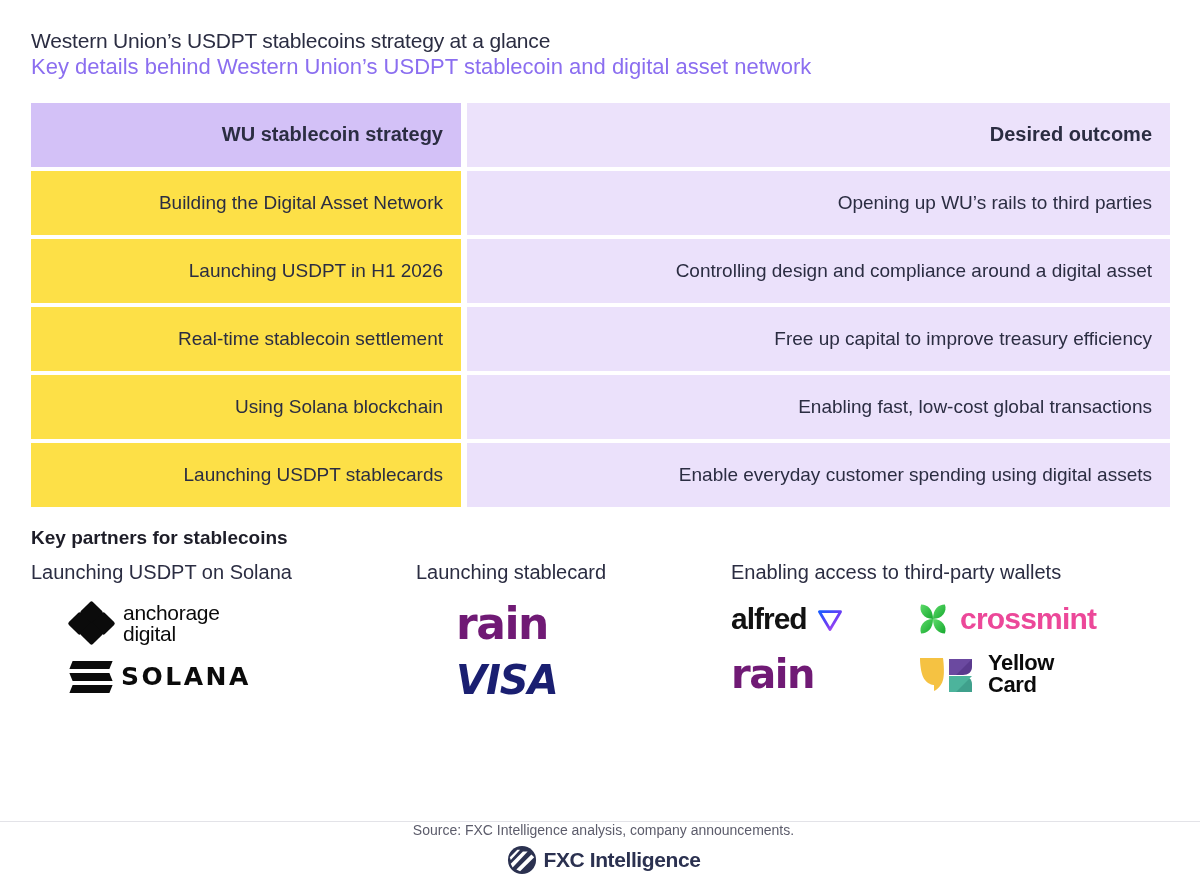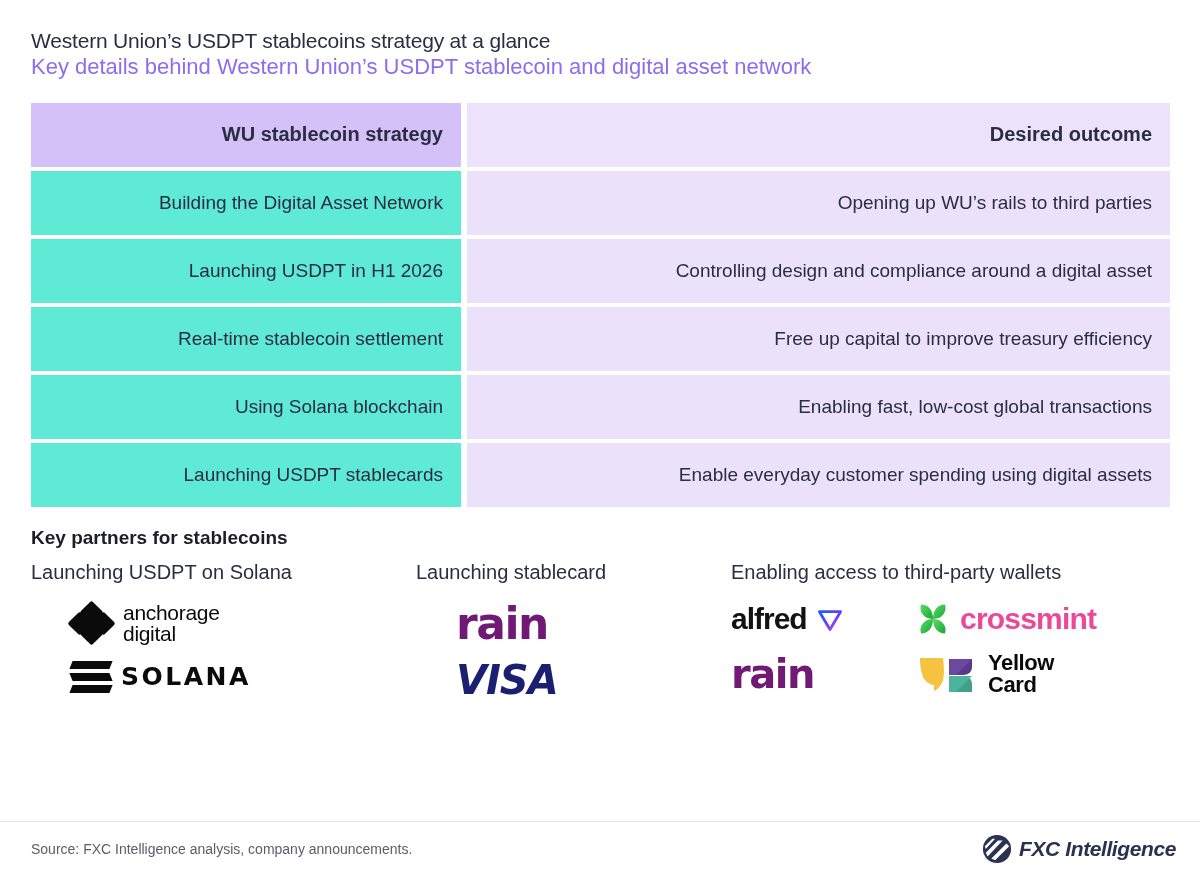--- a/index.html
+++ b/index.html
@@ -37,21 +37,21 @@
     font-size: 19px;
     color: #2b2d42;
     text-align: right;
   }
   .cell.left  { width: 430px; }
   .cell.right { width: 703px; }
 
   .trow.head .cell { height: 64px; font-weight: 700; font-size: 20px; }
   .trow.head .cell.left  { background: #d3c1f7; }
   .trow.head .cell.right { background: #ece2fb; }
-  .trow.body .cell.left  { background: #5eead4; }
+  .trow.body .cell.left  { background: #fde047; }
   .trow.body .cell.right { background: #ebe1fb; }
 
   
   .partners { margin: 20px 0 0 31px; width: 1139px; }
   .partners-title {
     font-size: 19px; font-weight: 700; color: #1d1d28;
     margin-bottom: 12px;
   }
   .cat-row { display: flex; }
   .cat {
@@ -121,23 +121,24 @@
   
   .yc-mark { width: 62px; height: 40px; }
   .yc-text { font-size: 22px; font-weight: 800; color: #0b0b0b; line-height: 1.0; letter-spacing: -0.4px; }
 
   
   .footer {
     position: absolute; left: 0; bottom: 0; width: 1200px; height: 54px;
     border-top: 1px solid #e3e3e8;
     display: flex; align-items: center; justify-content: space-between;
     padding: 0 24px 0 31px;
+    flex-direction: column;
   }
   .source { font-size: 14px; color: #5c5c6b; }
-  .fxc { display: flex; align-items: center; gap: 7px; font-style: italic; }
+  .fxc { display: flex; align-items: center; gap: 7px; }
   .fxc-mark { width: 30px; height: 30px; }
   .fxc-text { font-size: 21px; font-weight: 700; color: #2b3150; letter-spacing: -0.4px; }
 </style>
 </head>
 <body>
 
 <div class="page">
 
   <div class="header">
     <div class="title">Western Union’s USDPT stablecoins strategy at a glance</div>

